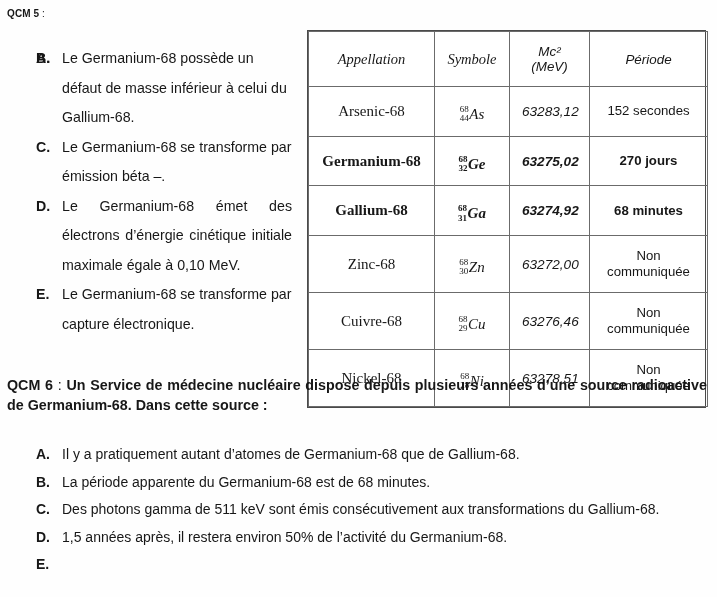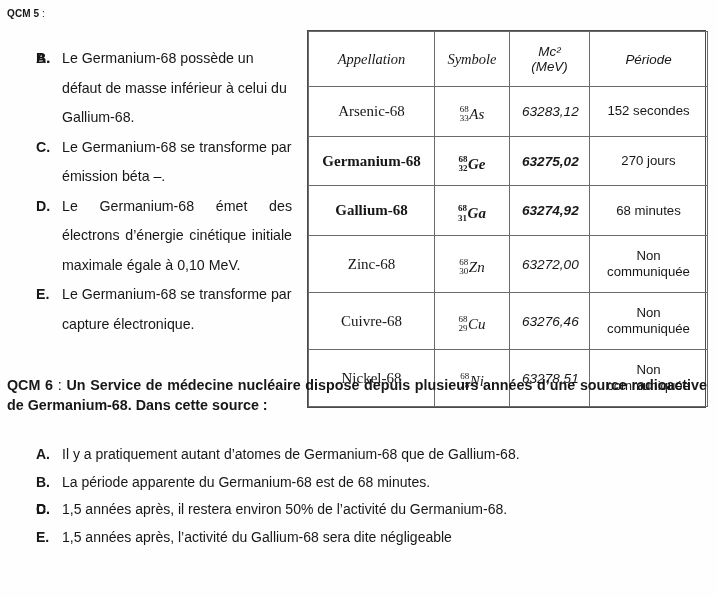--- a/index.html
+++ b/index.html
@@ -143,21 +143,21 @@
     font-size: 13.6px;
     font-style: italic;
   }
   td.mc.b { font-weight: bold; text-align: right; }
 
   td.per {
     font-family: "Liberation Sans", sans-serif;
     font-size: 13.2px;
     line-height: 16px;
   }
-  td.per.b { font-weight: normal; }
+  td.per.b { font-weight: bold; }
 
   
   #qcm6-intro {
     position: absolute;
     left: 7px;
     top: 375px;
     width: 700px;
     font-size: 14.3px;
     font-weight: bold;
     line-height: 20px;
@@ -224,21 +224,21 @@
         </tr>
       </thead>
       <tbody>
 
         <tr>
           <td class="name">Arsenic-68</td>
           <td class="sym">
             <span class="nuc">
               <span class="az">
                 <span>68</span>
-                <span>33</span>
+                <span>44</span>
               </span>
               <span class="el">As</span>
             </span>
           </td>
           <td class="mc">63283,12</td>
           <td class="per">152 secondes</td>
         </tr>
 
         <tr>
           <td class="name b">Germanium-68</td>
@@ -327,24 +327,24 @@
     <p class="qitem">
       <span class="letter">A.</span>
       <span>Il y a pratiquement autant d’atomes de Germanium-68 que de Gallium-68.</span>
     </p>
     <p class="qitem">
       <span class="letter">B.</span>
       <span>La période apparente du Germanium-68 est de 68 minutes.</span>
     </p>
     <p class="qitem">
       <span class="letter">C.</span>
+      <span>Des photons gamma de 511 keV sont émis consécutivement aux transformations du Gallium-68.</span>
     </p>
     <p class="qitem">
       <span class="letter">D.</span>
       <span>1,5 années après, il restera environ 50% de l’activité du Germanium-68.</span>
     </p>
     <p class="qitem">
       <span class="letter">E.</span>
-      <span>1,5 années après, l’activité du Gallium-68 sera dite négligeable</span>
     </p>
   </div>
 
 </div>
 
 </body></html>

